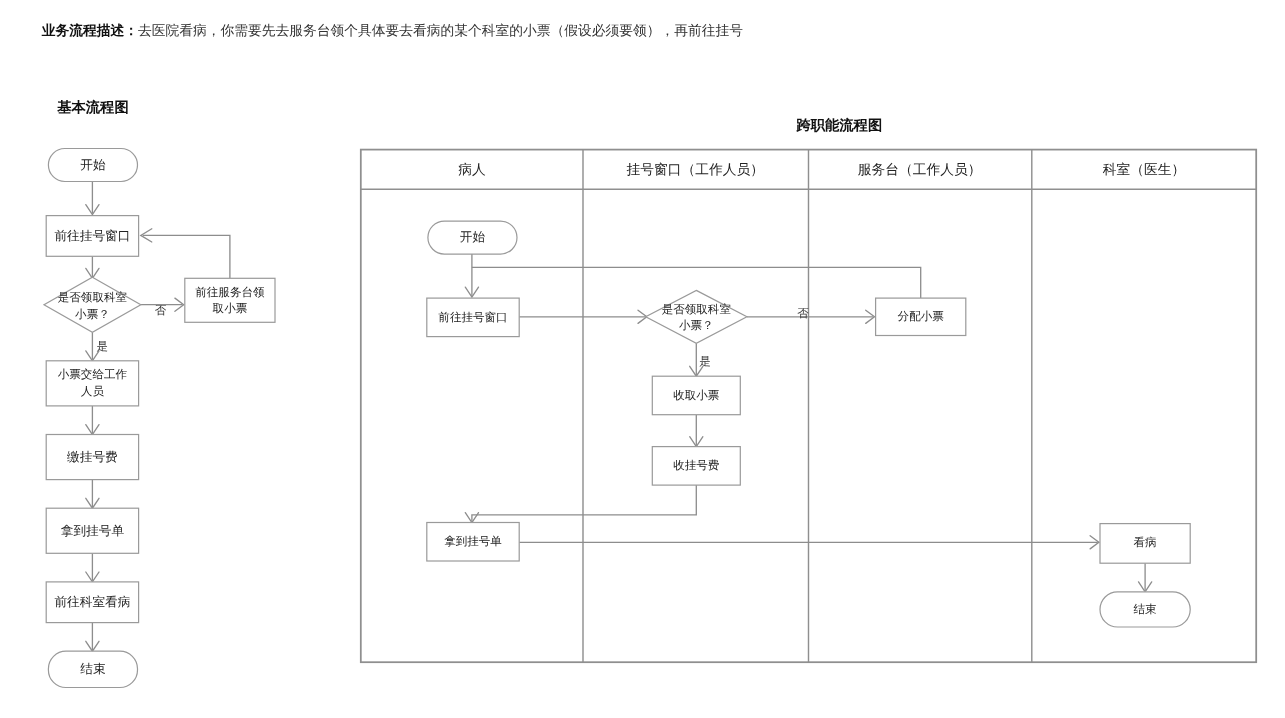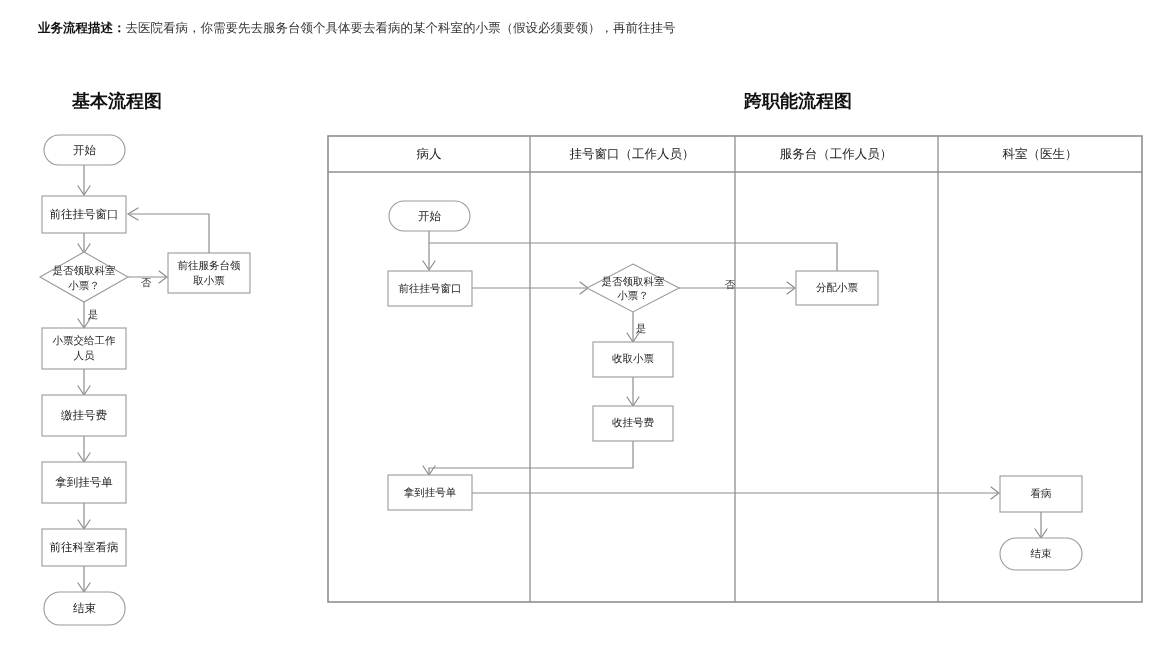--- a/index.html
+++ b/index.html
@@ -13,24 +13,24 @@
   }
   #stage{position:absolute;left:0;top:0;width:1036px;height:653px;}
 
   .desc{
     position:absolute;left:38px;top:14px;width:1000px;
     font-size:12.5px;line-height:28px;color:#333;
   }
   .desc b{font-weight:bold;color:#111;}
 
   .sect-title{
-    position:absolute;font-size:18px;font-weight:bold;color:#111;margin-left:20px;
+    position:absolute;font-size:13px;font-weight:bold;color:#111;
   }
   #title-basic{left:52px;top:89px;}
-  #title-cross{left:684px;top:89px;padding-left:40px;}
+  #title-cross{left:684px;top:105px;padding-left:40px;}
 
   svg#diagram{position:absolute;left:0;top:0;width:1168px;height:653px;}
 
   .node-rect{fill:#ffffff;stroke:#9a9a9a;stroke-width:1.1;}
   .node-oval{fill:#ffffff;stroke:#9a9a9a;stroke-width:1.1;}
   .node-diamond{fill:#ffffff;stroke:#9a9a9a;stroke-width:1.1;}
   .lane-frame{fill:none;stroke:#8f8f8f;stroke-width:1.6;}
   .lane-div{stroke:#8f8f8f;stroke-width:1.3;}
   .flow{fill:none;stroke:#8d8d8d;stroke-width:1.2;}
   .arrowhead{fill:none;stroke:#8d8d8d;stroke-width:1.2;stroke-linecap:round;}

